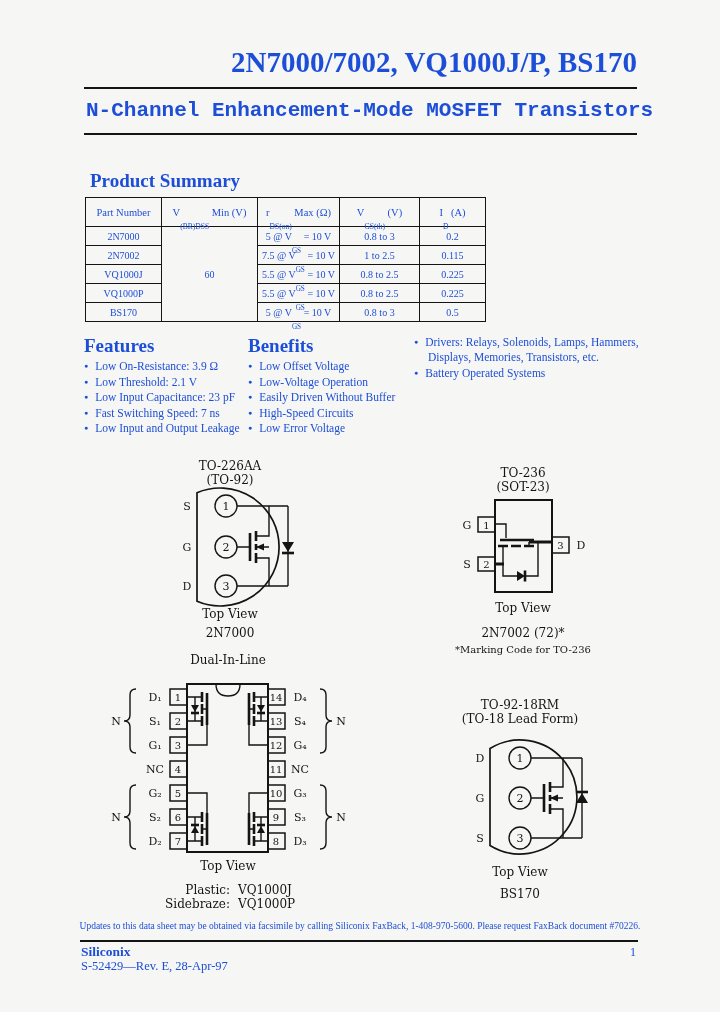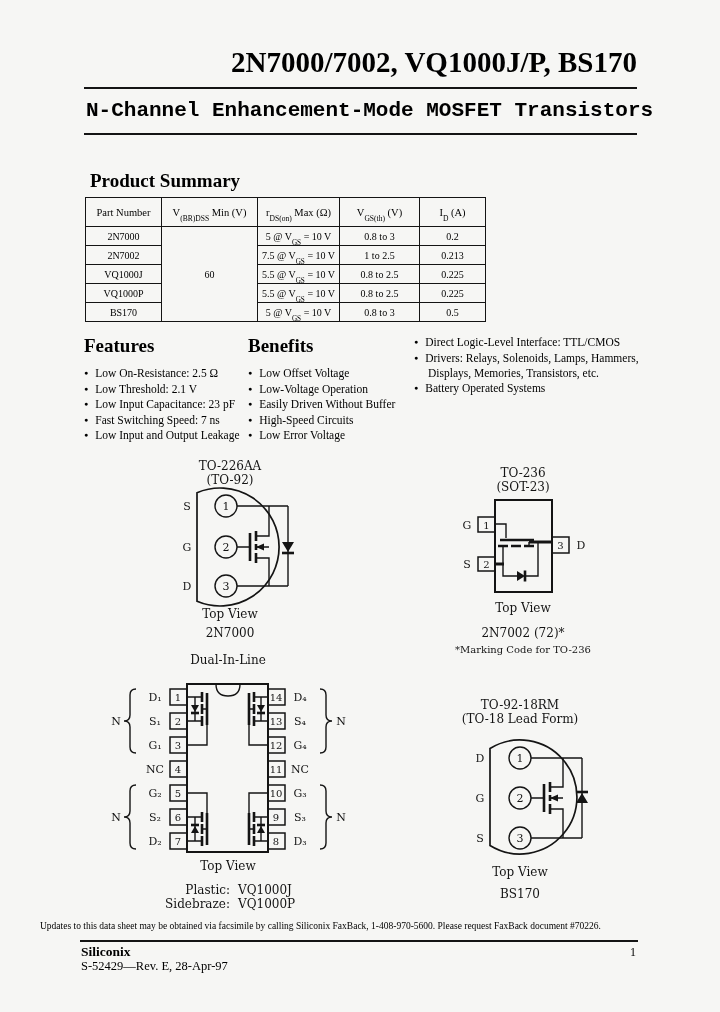--- a/index.html
+++ b/index.html
@@ -1,50 +1,50 @@
 <!DOCTYPE html>
 <html><head>
 <meta charset="utf-8">
 <style>
   html,body{margin:0;padding:0;background:#e8e8e6;}
   .page{position:relative;width:720px;height:1012px;background:#f6f6f4;
-        font-family:"Liberation Serif","DejaVu Serif",serif;color:#000000;overflow:hidden;}
+        font-family:"Liberation Serif","DejaVu Serif",serif;color:#1d4ed8;overflow:hidden;}
   .title{position:absolute;top:46px;left:84px;width:553px;text-align:right;
          font-size:29px;font-weight:bold;white-space:nowrap;}
   .rule{position:absolute;left:84px;width:553px;height:2px;background:#141414;}
   .rule1{top:87px}.rule2{top:133px}
   .subtitle{position:absolute;top:99px;left:86px;font-size:21px;font-weight:bold;white-space:nowrap;font-family:Liberation Mono, monospace;}
   .ps-heading{position:absolute;top:164px;left:84px;font-size:19px;font-weight:bold;margin:6px;}
   .ps-table{position:absolute;top:197px;left:85px;border-collapse:collapse;
             font-size:10px;text-align:center;table-layout:fixed;}
   .ps-table th,.ps-table td{border:1.5px solid #141414;padding:0 2px;}
   .ps-table th{height:28px;font-size:10.5px;font-weight:normal;}
   .ps-table td{height:18px;}
-  sub{font-size:0.72em;position:relative;top:2px;line-height:0;text-align:right;}
+  sub{font-size:0.72em;position:relative;top:10px;line-height:0;text-align:right;}
   .col{position:absolute;top:335px;}
-  .col h3{font-size:19px;font-weight:bold;margin:0 0 9px 0;}
+  .col h3{font-size:19px;font-weight:bold;margin:0 0 2px 0;}
   .col ul{list-style:none;margin:0;padding:0;font-size:11.5px;line-height:15px;}
   .col li{padding-left:14px;text-indent:-14px;margin-bottom:0.5px;}
   .col li::before{content:"\25CF";font-size:7px;margin-right:7px;vertical-align:2px;}
   svg.pkg{position:absolute;overflow:visible;}
   .t{font-family:"DejaVu Serif",serif;font-size:11px;fill:#141414;}
   .tc{text-anchor:middle;}
   .te{text-anchor:end;}
   .ts{font-size:12px;}
   .tn{font-size:10px;}
   .outline{fill:none;stroke:#141414;stroke-width:1.7;}
   .pin{fill:none;stroke:#141414;stroke-width:1.4;}
   .box{fill:none;stroke:#141414;stroke-width:2;}
   .pinbox{fill:none;stroke:#141414;stroke-width:1.5;}
   .w{fill:none;stroke:#141414;stroke-width:1.4;}
   .w2{fill:none;stroke:#141414;stroke-width:2.6;}
   .w3{fill:none;stroke:#141414;stroke-width:3.2;}
   .fil{fill:#141414;}
   .brace{fill:none;stroke:#141414;stroke-width:1.4;}
-  .foot-note{position:absolute;top:921px;left:40px;width:640px;font-size:9.5px;white-space:nowrap;}
+  .foot-note{position:absolute;top:921px;left:40px;width:640px;text-align:center;font-size:9.5px;white-space:nowrap;}
   .foot-rule{position:absolute;top:940px;left:80px;width:558px;height:2px;background:#141414;}
   .foot-brand{position:absolute;top:944px;left:81px;font-size:13.5px;font-weight:bold;}
   .foot-page{position:absolute;top:945px;left:500px;width:136px;text-align:right;font-size:12px;}
   .foot-doc{position:absolute;top:959px;left:81px;font-size:12.5px;}
 </style>
 </head>
 <body>
 
 <div class="page">
 
@@ -77,21 +77,21 @@
         <td>2N7000</td>
         <td rowspan="5">60</td>
         <td><span>5 @ V</span><sub>GS</sub><span> = 10 V</span></td>
         <td>0.8 to 3</td>
         <td>0.2</td>
       </tr>
       <tr>
         <td>2N7002</td>
         <td><span>7.5 @ V</span><sub>GS</sub><span> = 10 V</span></td>
         <td>1 to 2.5</td>
-        <td>0.213</td>
+        <td>0.115</td>
       </tr>
       <tr>
         <td>VQ1000J</td>
         <td><span>5.5 @ V</span><sub>GS</sub><span> = 10 V</span></td>
         <td>0.8 to 2.5</td>
         <td>0.225</td>
       </tr>
       <tr>
         <td>VQ1000P</td>
         <td><span>5.5 @ V</span><sub>GS</sub><span> = 10 V</span></td>
@@ -103,42 +103,41 @@
         <td><span>5 @ V</span><sub>GS</sub><span> = 10 V</span></td>
         <td>0.8 to 3</td>
         <td>0.5</td>
       </tr>
     </tbody>
   </table>
 
   <div class="col" style="left:84px;width:162px">
     <h3>Features</h3>
     <ul>
-      <li>Low On-Resistance:  2.5 Ω</li>
+      <li>Low On-Resistance:  3.9 Ω</li>
       <li>Low Threshold:  2.1 V</li>
       <li>Low Input Capacitance:  23 pF</li>
       <li>Fast Switching Speed:  7 ns</li>
       <li>Low Input and Output Leakage</li>
     </ul>
   </div>
 
   <div class="col" style="left:248px;width:166px">
     <h3>Benefits</h3>
     <ul>
       <li>Low Offset Voltage</li>
       <li>Low-Voltage Operation</li>
       <li>Easily Driven Without Buffer</li>
       <li>High-Speed Circuits</li>
       <li>Low Error Voltage</li>
     </ul>
   </div>
 
   <div class="col" style="left:414px;width:256px">
     <ul>
-      <li>Direct Logic-Level Interface:  TTL/CMOS</li>
       <li>Drivers:  Relays, Solenoids, Lamps, Hammers, Displays, Memories, Transistors, etc.</li>
       <li>Battery Operated Systems</li>
     </ul>
   </div>
 
   <svg class="pkg" style="left:148px;top:456px" width="204" height="188" viewBox="0 0 204 188">
     <text x="82" y="14" class="t tc ts">TO-226AA</text>
     <text x="82" y="28" class="t tc ts">(TO-92)</text>
     <path d="M49,36.7 A59,59 0 1 1 49,145.3 Z" class="outline"></path>
     <path class="w" d="M89,50 H140 M89,130 H140 M140,50 V130 M89,91 H102 M108,80 H121 V50 M108,102 H121 V130 M108,91 H121"></path>

